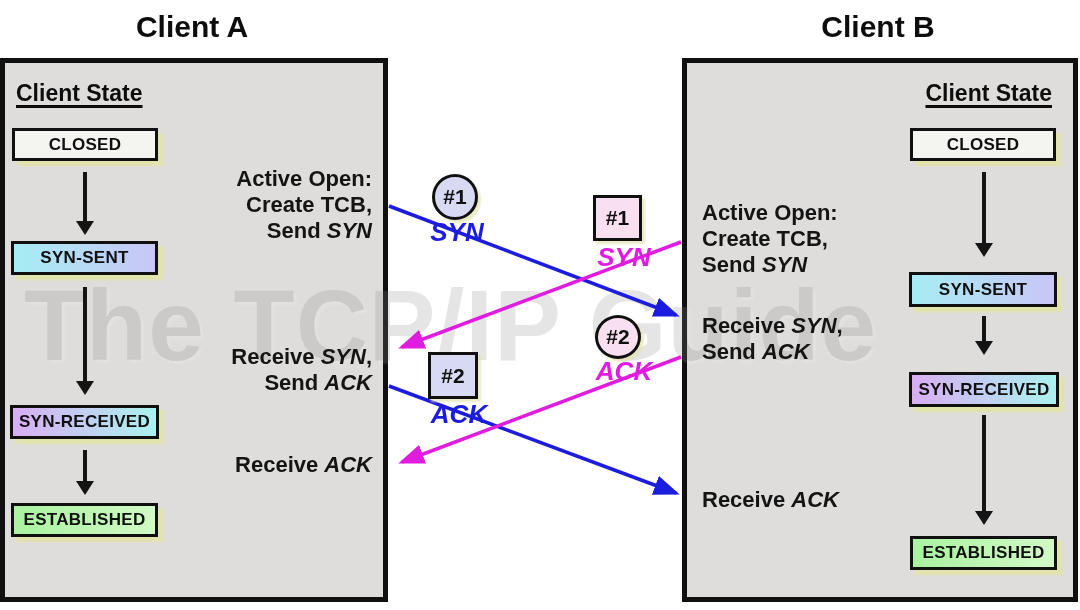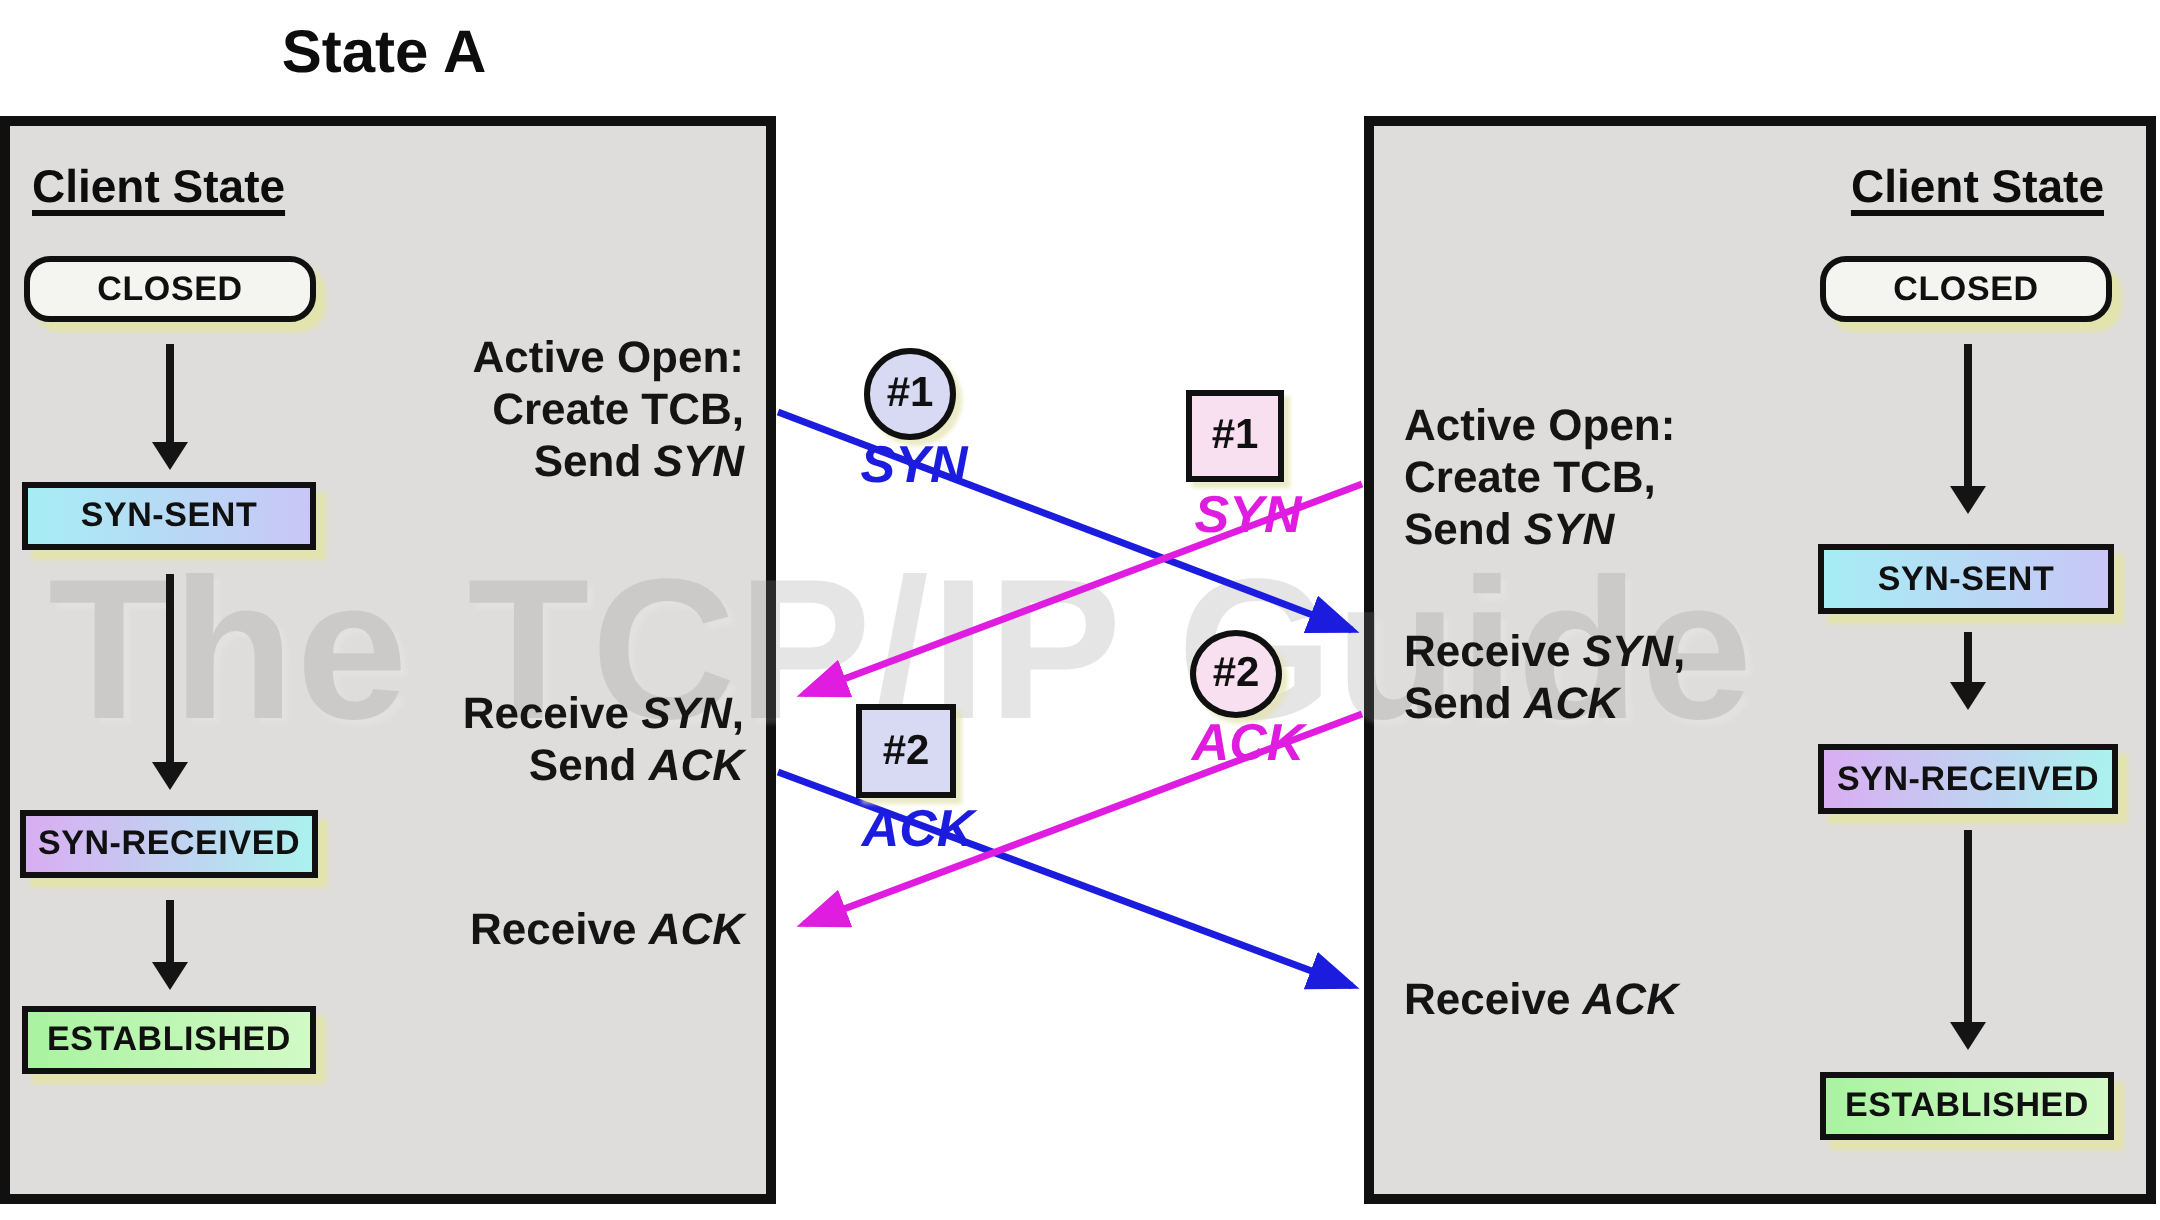--- a/index.html
+++ b/index.html
@@ -25,21 +25,21 @@
     position:absolute;font-size:23px;font-weight:bold;color:#0d0d0d;
     text-decoration:underline;text-decoration-thickness:2.5px;text-underline-offset:4px;
     z-index:4;
   }
   .statebox{
     position:absolute;border:3px solid #101010;box-sizing:border-box;
     display:flex;align-items:center;justify-content:center;
     font-size:17px;font-weight:bold;color:#101010;letter-spacing:0.3px;
     box-shadow:5px 5px 2px var(--box_shadow);z-index:4;
   }
-  .sb-closed{background:var(--closed_bg);border-radius:13px;}
+  .sb-closed{background:var(--closed_bg);}
   .sb-synsent{background:linear-gradient(90deg,var(--syn_sent_l),var(--syn_sent_r));}
   .sb-synrecv{background:linear-gradient(90deg,var(--syn_recv_l),var(--syn_recv_r));}
   .sb-estab{background:linear-gradient(90deg,var(--estab_l),var(--estab_r));}
   .varrow{position:absolute;width:4px;background:var(--ink);z-index:4;}
   .varrow::after{
     content:"";position:absolute;left:-7px;bottom:-13px;width:0;height:0;
     border-left:9px solid transparent;border-right:9px solid transparent;
     border-top:14px solid var(--ink);
   }
   .ann{
@@ -71,21 +71,22 @@
   .credit{
     position:absolute;left:884px;top:570px;font-size:19px;letter-spacing:1px;
     color:var(--credit);z-index:6;
   }
 </style>
 </head>
 <body>
 
 <div class="stage">
 
-  <div class="panel-title" style="left:62px;top:10px;width:260px">State A</div>
+  <div class="panel-title" style="left:62px;top:10px;width:260px">Client A</div>
+  <div class="panel-title" style="left:748px;top:10px;width:260px">Client B</div>
 
   <div class="panel" style="left:0px;top:58px;width:388px;height:544px"></div>
   <div class="panel" style="left:682px;top:58px;width:396px;height:544px"></div>
 
   <div class="watermark">The TCP/IP Guide</div>
 
   <div class="state-header" style="left:16px;top:80px">Client State</div>
   <div class="statebox sb-closed" style="left:12px;top:128px;width:146px;height:33px">CLOSED</div>
   <div class="varrow" style="left:83px;top:172px;height:50px"></div>
   <div class="statebox sb-synsent" style="left:11px;top:241px;width:147px;height:34px">SYN-SENT</div>

